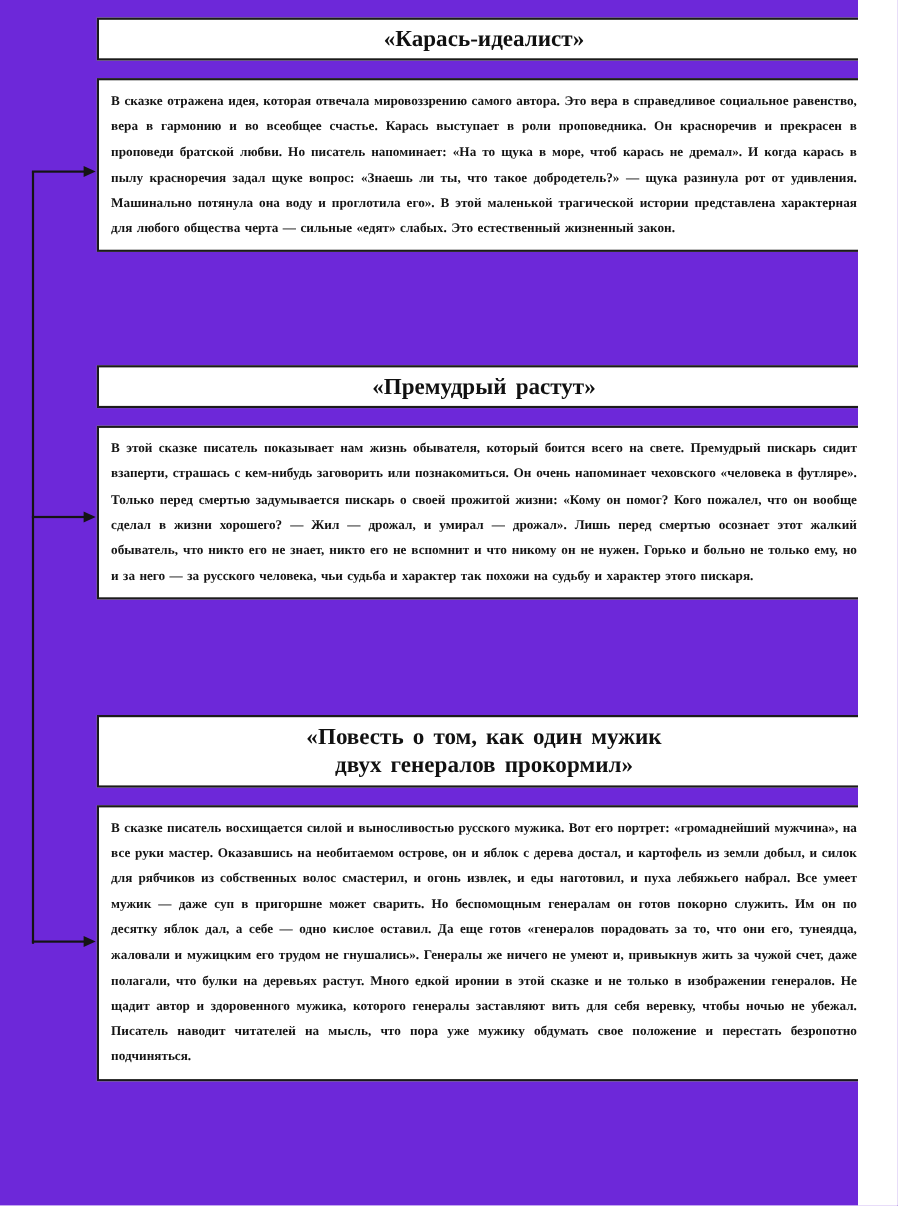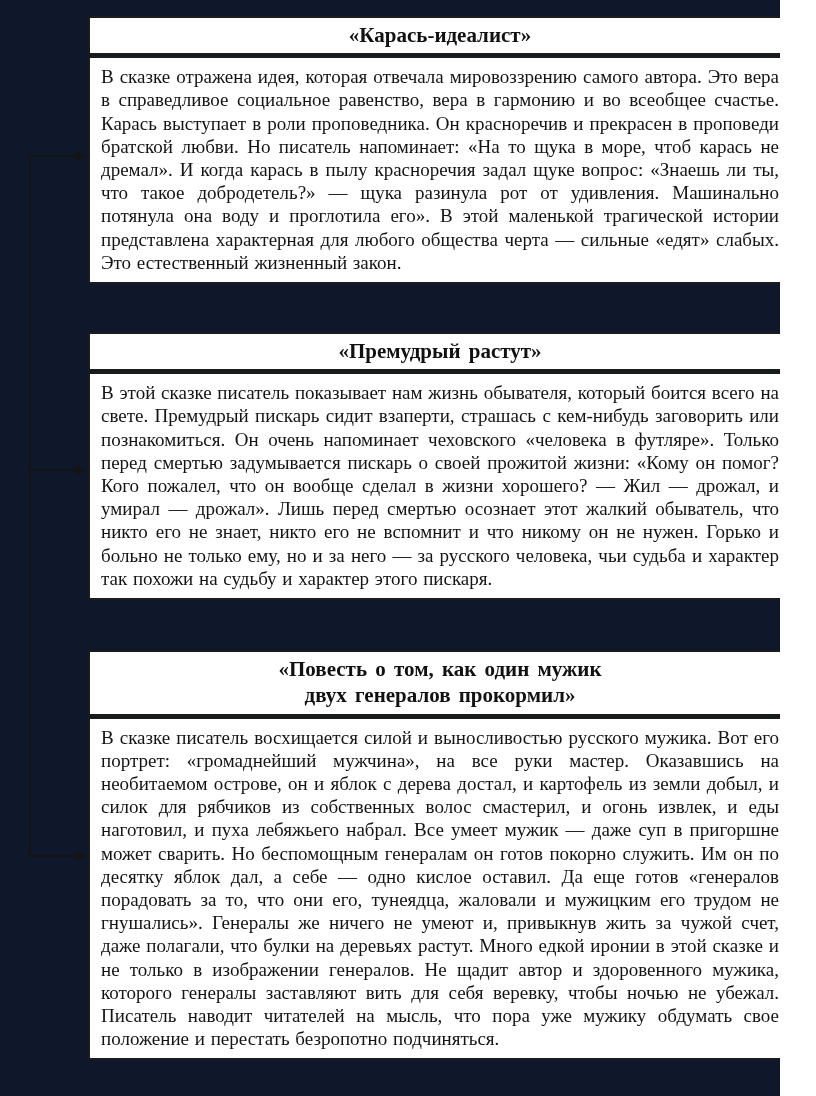--- a/index.html
+++ b/index.html
@@ -3,21 +3,21 @@
 <meta charset="utf-8">
 <style>
   * { box-sizing: border-box; margin: 0; padding: 0; }
   html, body { background: #ffffff; }
   body { font-family: "Liberation Serif", "DejaVu Serif", serif; }
 
   .page {
     position: relative;
     width: 780px;
     height: 1096px;
-    background: #0f172a;
+    background: #6d28d9;
     overflow: hidden;
   }
 
   .section { position: absolute; left: 88px; width: 704px; }
   .sec-1 { top: 16px; }
   .sec-2 { top: 332px; }
   .sec-3 { top: 650px; }
 
   .title-box {
     border: 2px solid #1b1b1b;
@@ -28,24 +28,24 @@
     line-height: 1.25;
     padding: 4px 10px 5px 10px;
     white-space: pre-line;
     word-spacing: 3px;
     color: #111;
   }
 
   .body-box {
     border: 2px solid #1b1b1b;
     background: #fff;
-    margin-top: 1px;
+    margin-top: 16px;
     padding: 7px 11px 8px 11px;
-    font-weight: normal;
-    font-size: 19px;
+    font-weight: bold;
+    font-size: 12px;
     line-height: 23.2px;
     text-align: justify;
     color: #141414;
     word-spacing: 1px;
   }
 
   
   .v-line {
     position: absolute;
     left: 29px;

